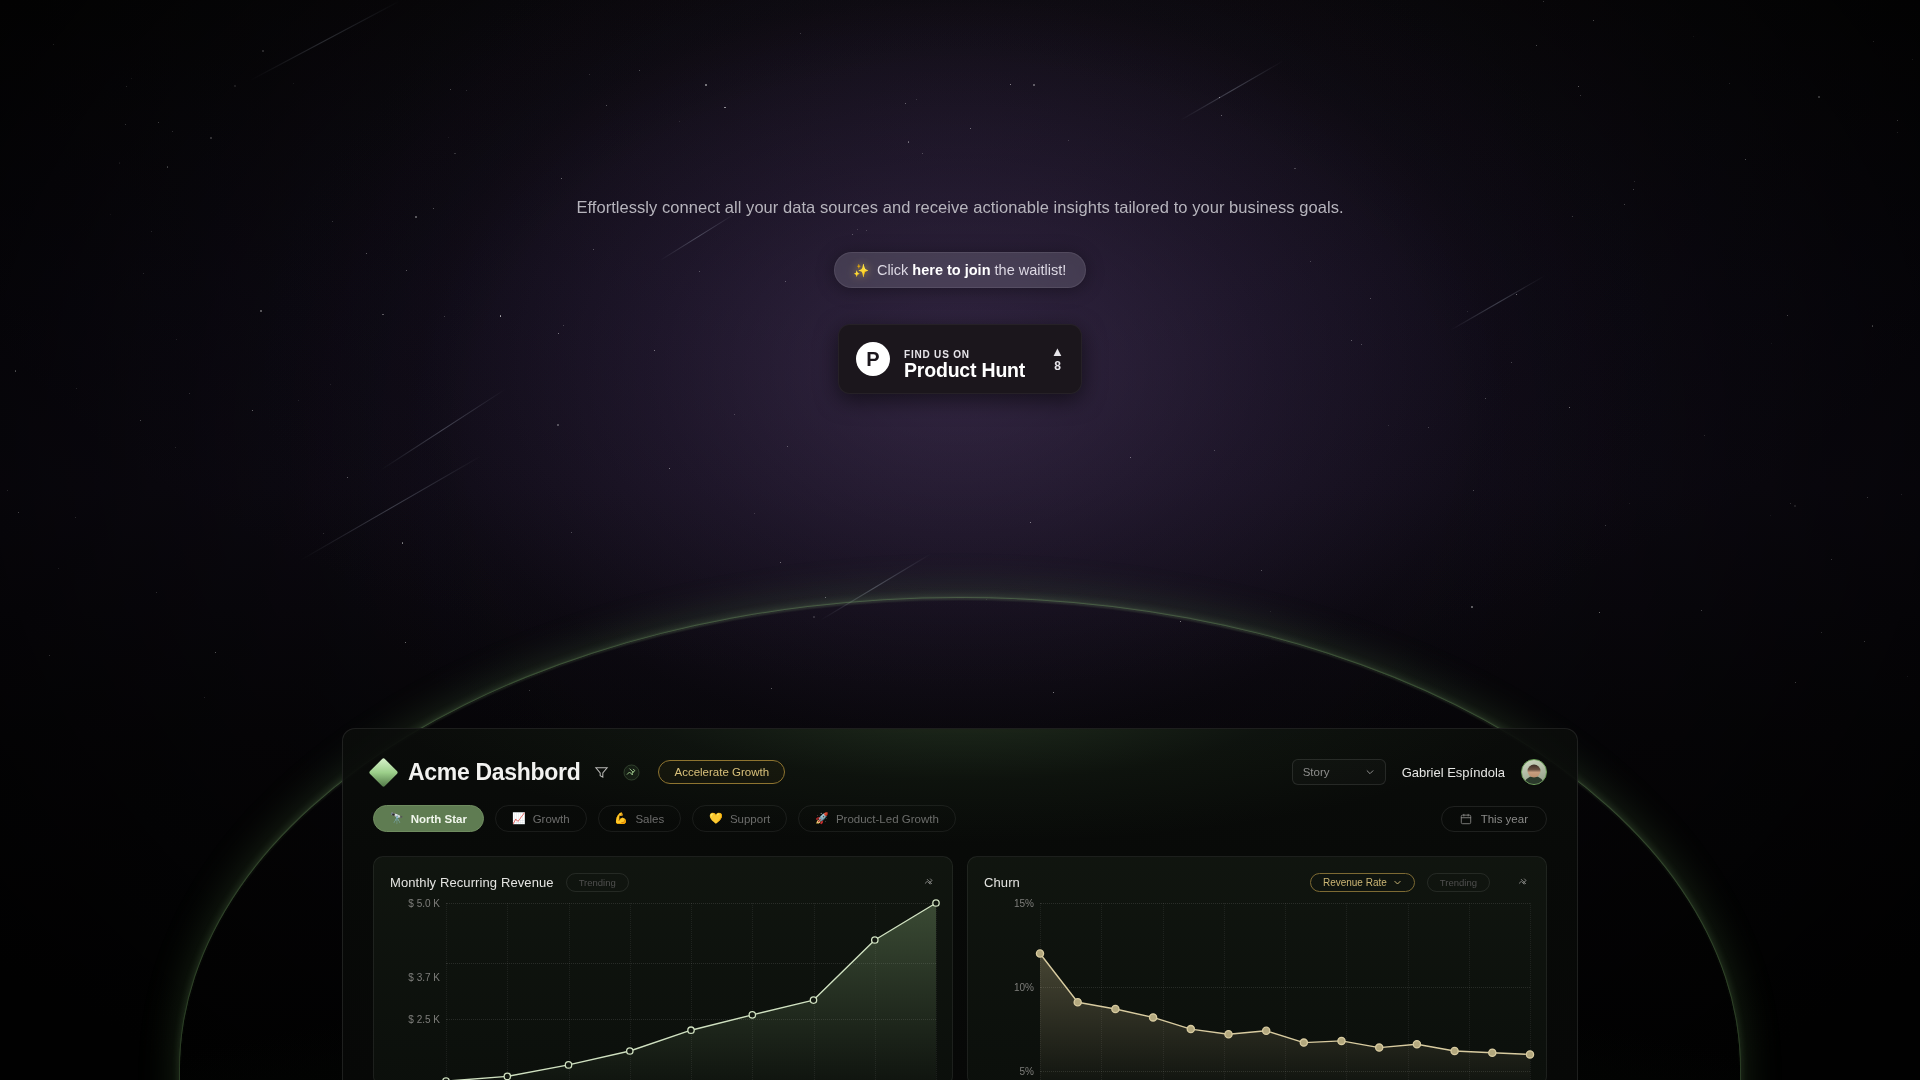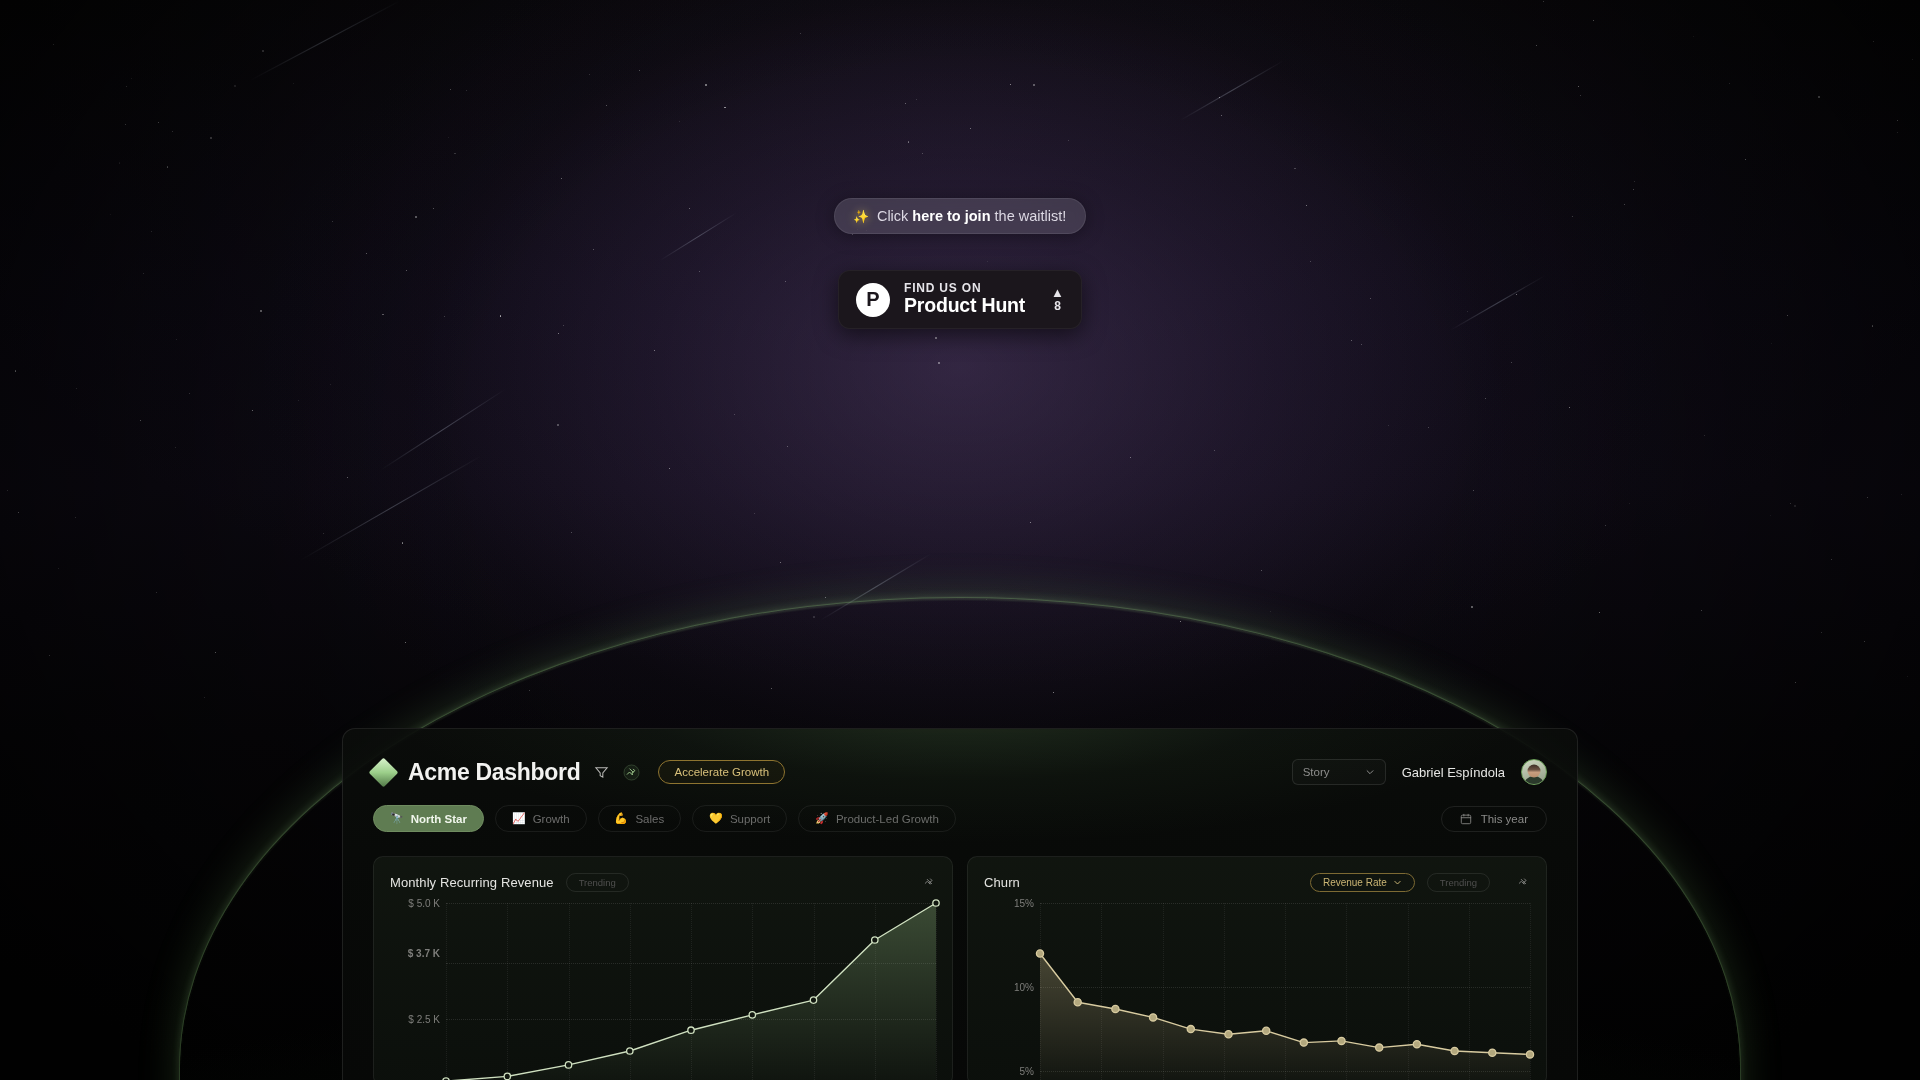--- a/index.html
+++ b/index.html
@@ -90,21 +90,21 @@
     border-radius:12px; padding:11px 17px; cursor:pointer;
     box-shadow:0 6px 22px rgba(0,0,0,0.55);
   }
   .ph-logo {
     width:34px; height:34px; border-radius:50%; background:#fff;
     display:flex; align-items:center; justify-content:center;
     font-weight:700; font-size:20px; color:#1b161c;
     font-family:"Liberation Sans", sans-serif;
   }
   .ph-text { text-align:left; line-height:1.12; }
-  .ph-pre { font-size:12px; font-weight:700; letter-spacing:0.8px; color:#e7e5ea; }
+  .ph-pre { font-size:10px; font-weight:700; letter-spacing:0.8px; color:#e7e5ea;margin-top:13px; }
   .ph-name { font-size:19.5px; font-weight:700; color:#fff; letter-spacing:-0.2px; }
   .ph-vote { text-align:center; margin-left:12px; line-height:1.1; }
   .ph-arrow { font-size:13px; color:#e7e5ea; }
   .ph-count { font-size:12px; font-weight:700; color:#e7e5ea; }
 
   
   .horizon {
     position:absolute; left:50%; transform:translateX(-50%);
     top:598px; width:1560px; height:760px; border-radius:50% 50% 0 0 / 62% 62% 0 0;
     background:radial-gradient(ellipse 78% 52% at 50% 100%, rgba(18,30,16,0.96) 0%, rgba(10,16,10,0.9) 55%, rgba(5,8,5,0.4) 85%, rgba(0,0,0,0) 100%);
@@ -379,20 +379,21 @@
       <span class="streak" style="left: 300px; top: 560px; width: 210px; transform: rotate(-30deg);"></span>
       <span class="streak" style="left: 1450px; top: 330px; width: 110px; transform: rotate(-30deg);"></span>
       <span class="streak" style="left: 820px; top: 620px; width: 130px; transform: rotate(-31deg);"></span>
     </div>
   <div class="bg-vignette"></div>
 
 
   <div class="hero">
     <h1 class="headline">
     </h1>
+    <div class="subtitle">Effortlessly connect all your data sources and receive actionable insights tailored to your business goals.</div>
 
     <div class="cta-wrap">
       <div class="cta">
         <span class="sparkle">✨</span>
         <span><span>Click </span><b>here to join</b><span> the waitlist!</span></span>
       </div>
     </div>
 
     <div class="ph-wrap">
       <div class="ph-badge">
@@ -490,21 +491,21 @@
           <span class="spacer"></span>
           <span class="icon-btn">
             <svg width="14" height="14" viewBox="0 0 16 16">
                 <path d="M6 5l5 5M9.6 4.4l2 2-2.7 1.9.4 2.2-3.3-3.3-2.3 2.3" fill="none" stroke="#8b8b89" stroke-width="1" stroke-linecap="round"></path>
               </svg>
           </span>
         </div>
         <div class="chart-area">
           <div class="yaxis" id="mrr-yaxis">
               <div class="ytick" style="top: 0px;">$ 5.0 K</div>
-              <div class="ytick" style="top: 50px; font-weight: bold;">$ 3.7 K</div>
+              <div class="ytick" style="top: 74px;">$ 3.7 K</div>
               <div class="ytick" style="top: 115.625px;">$ 2.5 K</div>
             </div>
           <div class="plot" id="mrr-plot">
               <div class="gridline" style="top: 0px;"></div>
               <div class="gridline" style="top: 60.125px;"></div>
               <div class="gridline" style="top: 115.625px;"></div>
               <div class="vgrid" style="left: 0px;"></div>
               <div class="vgrid" style="left: 61.25px;"></div>
               <div class="vgrid" style="left: 122.5px;"></div>
               <div class="vgrid" style="left: 183.75px;"></div>

